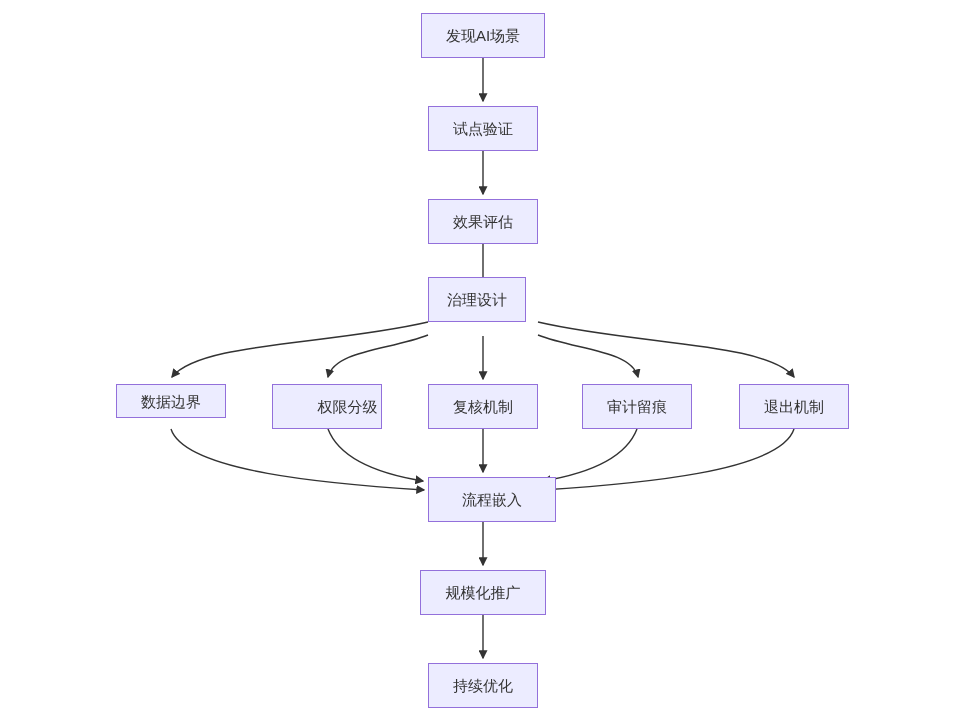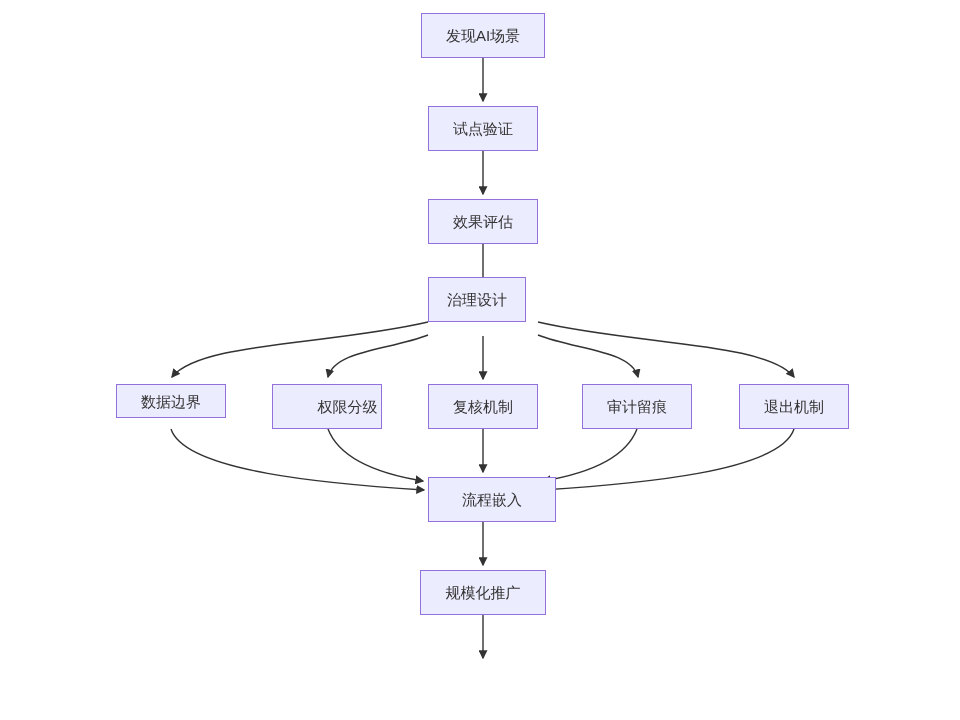--- a/index.html
+++ b/index.html
@@ -94,14 +94,15 @@
   <div class="node" style="left:428px; top:384px; width:110px; height:45px;">复核机制</div>
 
   <div class="node" style="left:582px; top:384px; width:110px; height:45px;">审计留痕</div>
 
   <div class="node" style="left:739px; top:384px; width:110px; height:45px;">退出机制</div>
 
   <div class="node" style="left:428px; top:477px; width:128px; height:45px;">流程嵌入</div>
 
   <div class="node" style="left:420px; top:570px; width:126px; height:45px;">规模化推广</div>
 
+  <div class="node" style="left:428px; top:663px; width:110px; height:45px;">持续优化</div>
 
 </div>
 
 </body></html>

